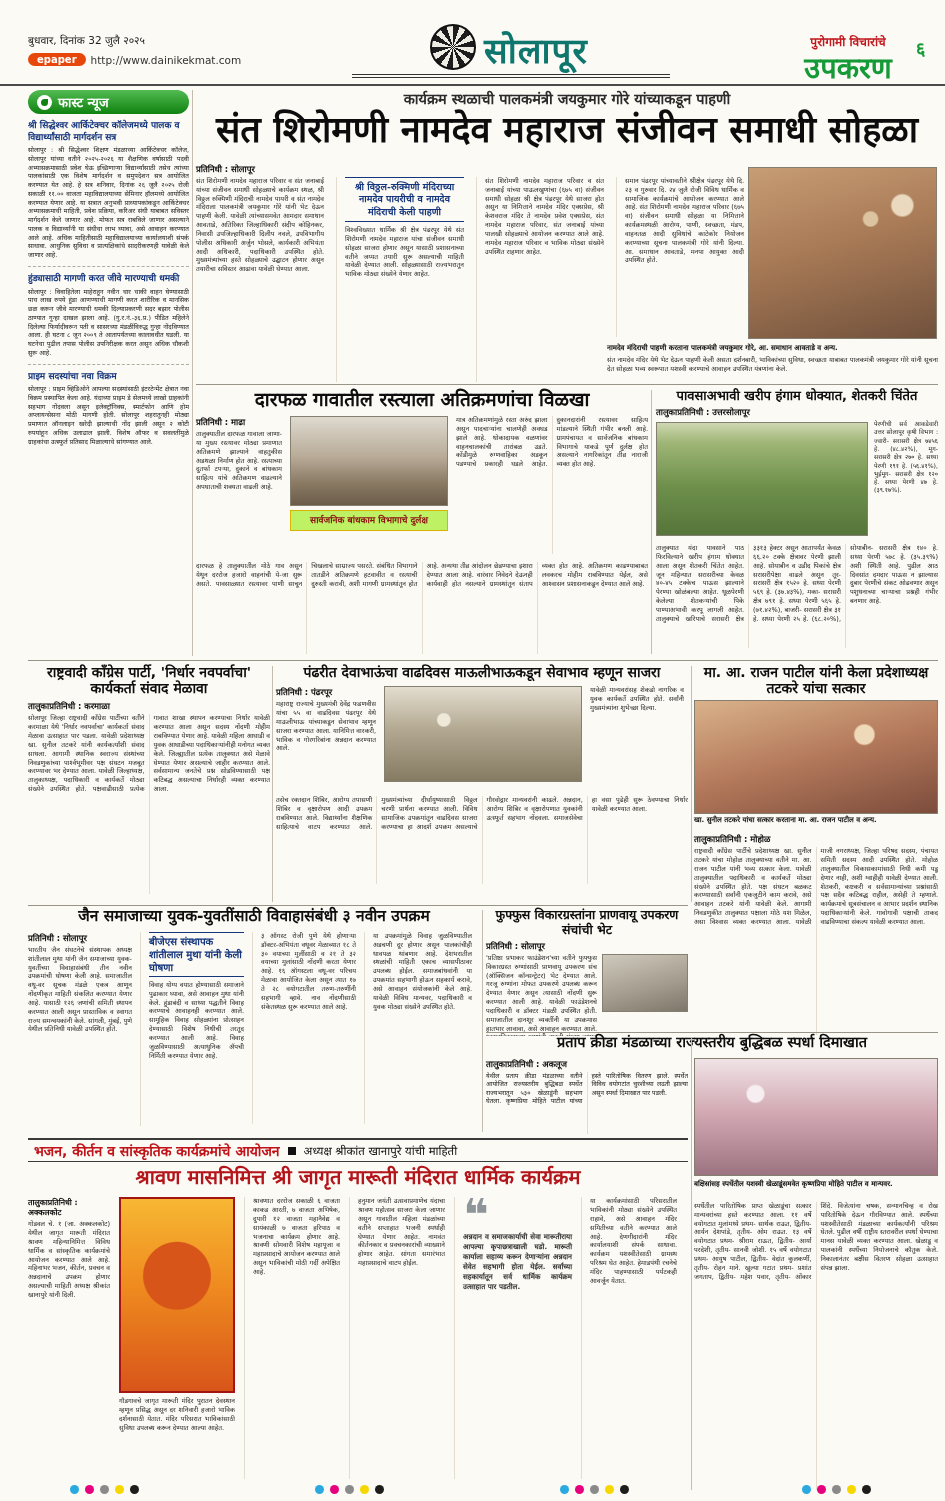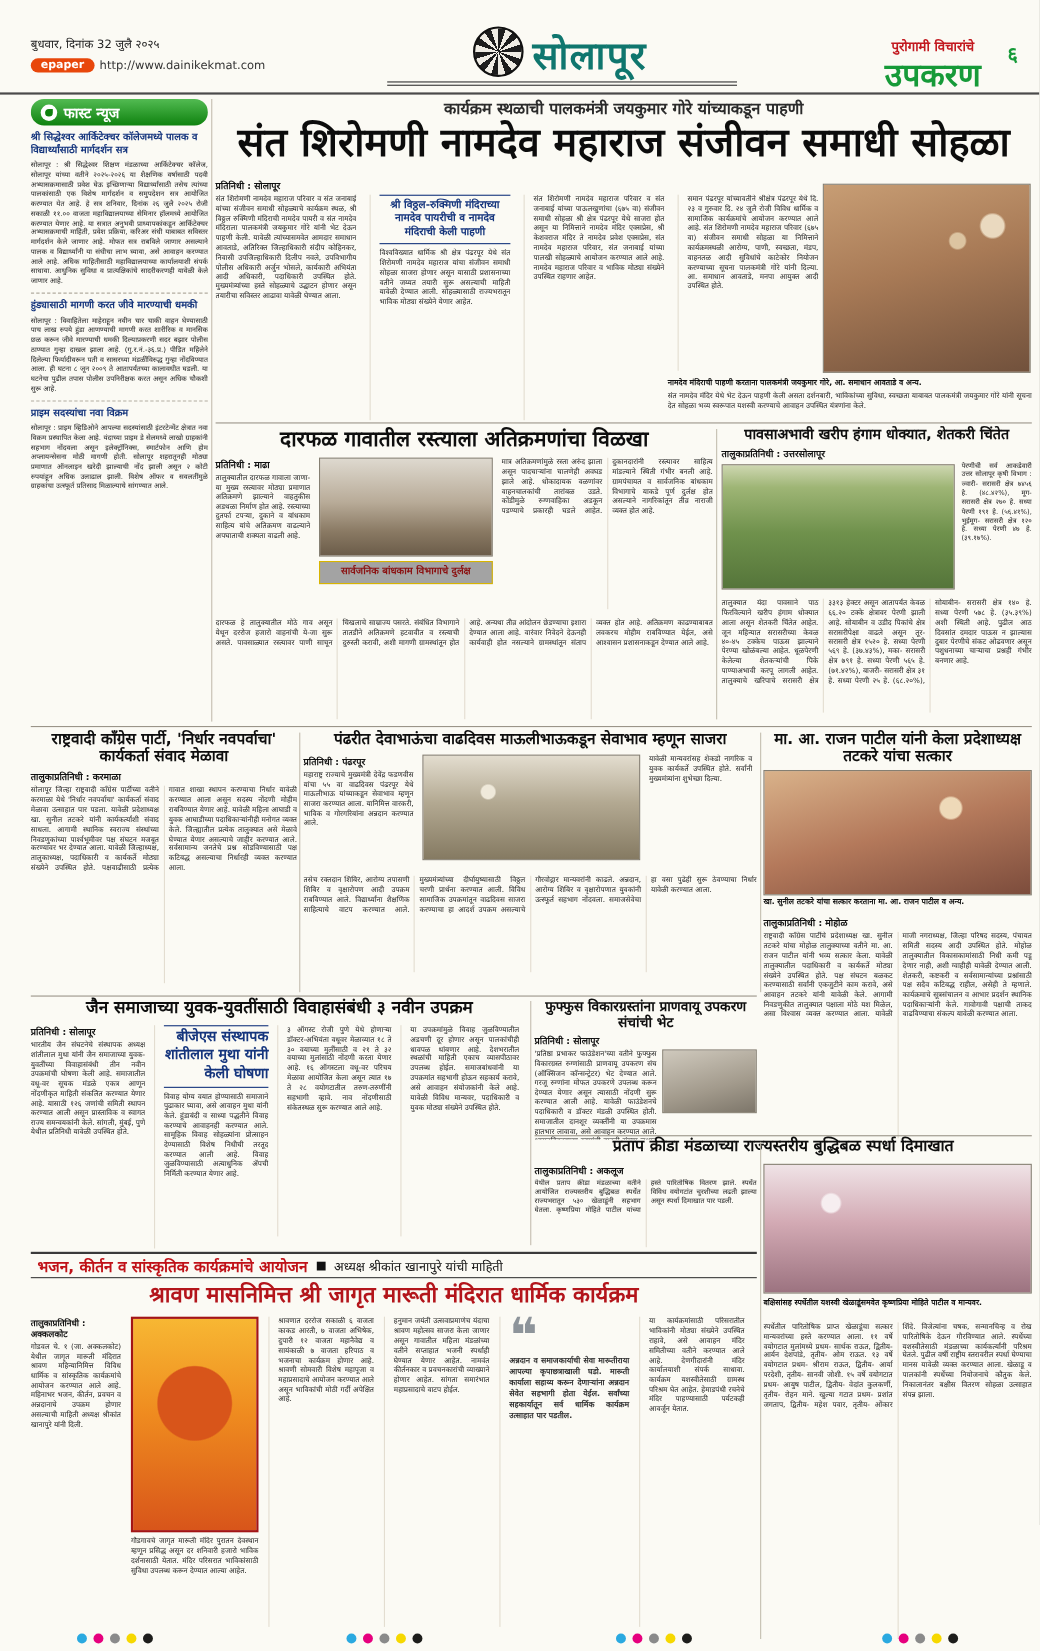--- a/index.html
+++ b/index.html
@@ -39,23 +39,23 @@
   .fn-ico{width:15px;height:15px;border-radius:50%;background:#fff;position:relative}
   .fn-ico::after{content:"";position:absolute;left:4px;top:4px;width:7px;height:7px;border-radius:50% 0 50% 50%;background:#0f820f}
   .fn-item{padding:6px 0;border-bottom:1px dashed #b2ac9f}
   .fn-title{font-size:9px;font-weight:bold;color:#15357d;line-height:1.28;margin-bottom:3px}
   .fn-body{font-size:6.4px;line-height:1.37;text-align:justify;color:#222}
   
   .kicker{position:absolute;left:196px;top:88px;width:742px;text-align:center;font-size:14.5px;font-weight:bold;color:#2b2b2b}
   .lead-hl{position:absolute;left:193px;top:104px;width:748px;text-align:center;font-size:36px;font-weight:800;color:#0c0c0c}
   .subhead{font-size:9.5px;font-weight:bold;color:#15357d;text-align:center;line-height:1.3;
            border-top:1px solid #15357d;border-bottom:1px solid #15357d;padding:3px 0;margin-bottom:4px}
-  .announce{font-size:13px;font-weight:bold;color:#15357d;text-align:right;line-height:1.3;
+  .announce{font-size:10px;font-weight:bold;color:#15357d;text-align:left;line-height:1.3;
            border-top:1px solid #15357d;border-bottom:1px solid #15357d;padding:2px 0;margin-bottom:4px}
-  .hi-box{background:#a3a3a3;color:#8b1212;font-weight:bold;font-size:9px;text-align:center;
+  .hi-box{background:#bef264;color:#8b1212;font-weight:bold;font-size:9px;text-align:center;
           line-height:1.25;padding:4px 3px;border:1px solid #d8b400;margin-top:4px}
   .band{position:absolute;left:28px;top:1138px;width:660px;height:24px;display:flex;align-items:center;gap:8px;
         border-top:2px solid #3a3a3a;border-bottom:1px solid #3a3a3a;padding:0 6px}
   .band-left{font-size:14px;font-weight:800;color:#c01218}
   .band-sq{width:8px;height:8px;background:#111;flex:none}
   .band-right{font-size:11.5px;font-weight:normal;color:#111}
   .qmark{font-size:44px;line-height:.8;color:#8d949a;font-weight:bold}
   .quote{font-size:7.1px;font-weight:bold;color:#333;line-height:1.4;text-align:justify}
   .marks{position:absolute;top:1485px;display:flex;gap:6px}
   .dot{width:9px;height:9px;border-radius:50%}

